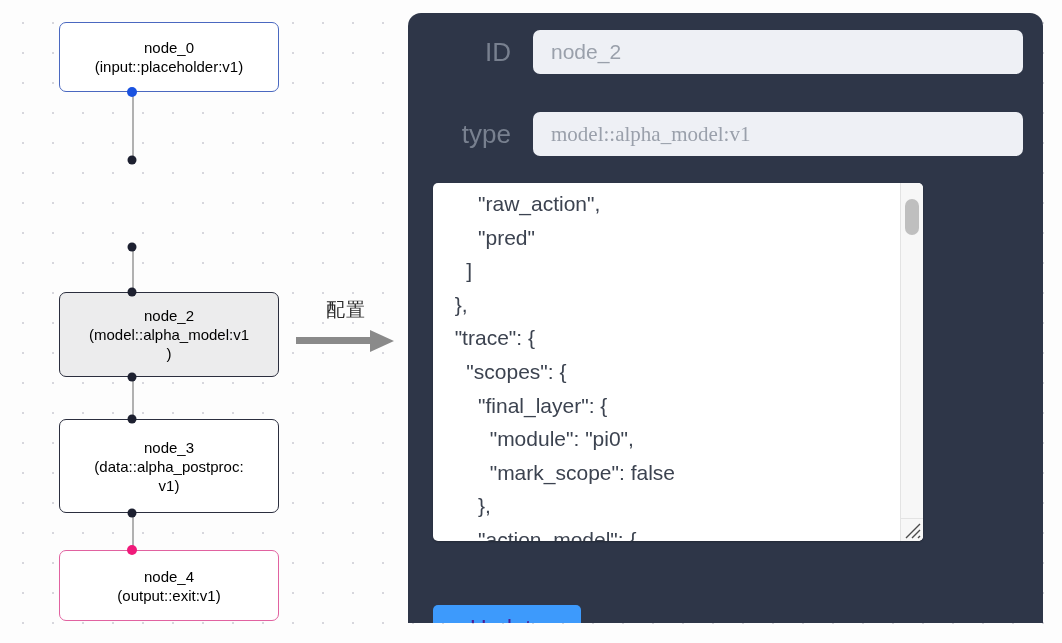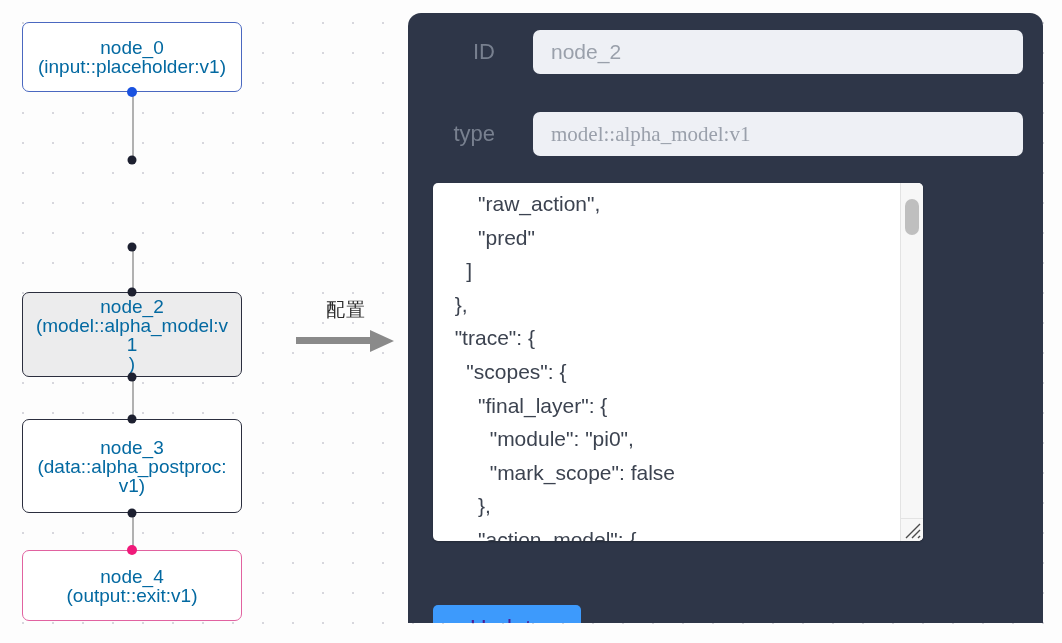--- a/index.html
+++ b/index.html
@@ -24,24 +24,25 @@
     position:absolute;
     box-sizing:border-box;
     border-radius:7px;
     background:#ffffff;
     border:1.6px solid #2b2e3e;
     display:flex;
     flex-direction:column;
     align-items:center;
     justify-content:center;
     text-align:center;
-    color:#0369a1;
-    font-size:19px;
+    color:#000000;
+    font-size:15px;
     line-height:19px;
     padding:4px 9px;
+    margin-left:37px;
   }
   .node .nline{display:block;white-space:pre-wrap;word-break:break-all;}
 
   .node.is-input{border-color:#4a68c0;}
   .node.is-output{border-color:#e162a0;}
   .node.is-selected{background:#ececed;border-color:#2b2e3e;border-width:1.8px;}
 
   
   .handle{
     position:absolute;
@@ -75,22 +76,22 @@
     background:#2e3648;
     border-radius:13px 13px 0 0;
     box-sizing:border-box;
     overflow:hidden;
   }
   .frow{position:absolute;display:flex;align-items:center;}
 
   .flabel{
     width:100px;text-align:right;
     color:#78808f;
-    font-size:22px;
-    padding-right:38px;
+    font-size:26px;
+    padding-right:22px;
     box-sizing:border-box;
     flex:none;
   }
 
   .finput{
     background:#eef0f5;
     border:none;
     border-radius:7px;
     color:#9aa0ab;
     font-size:21px;

